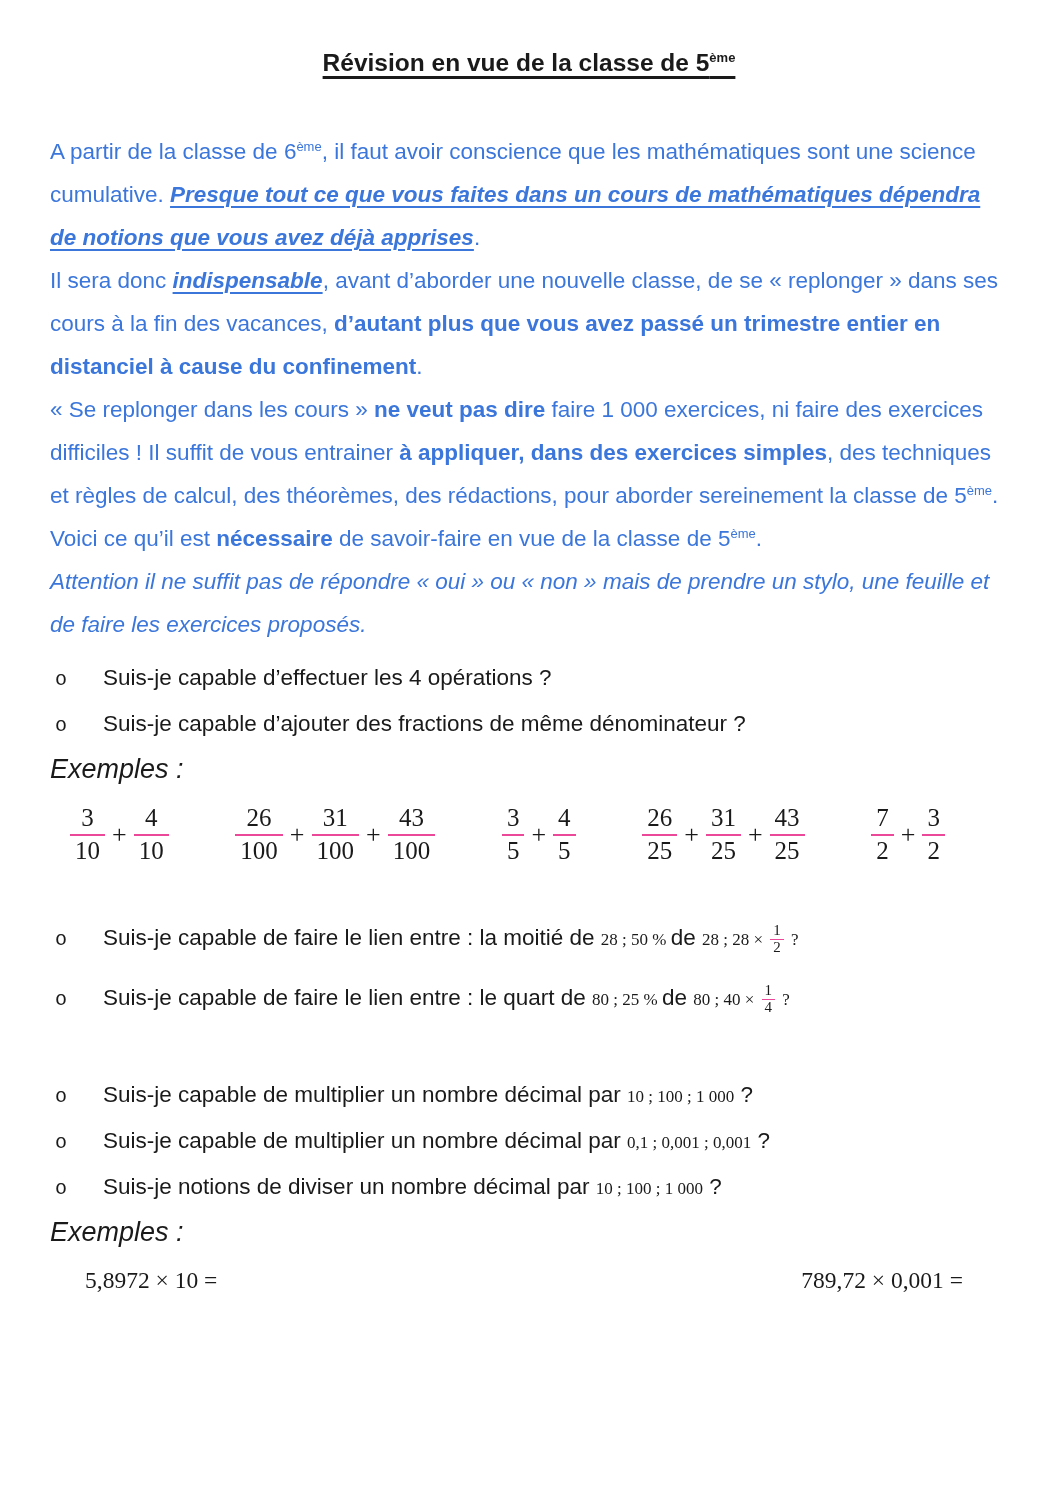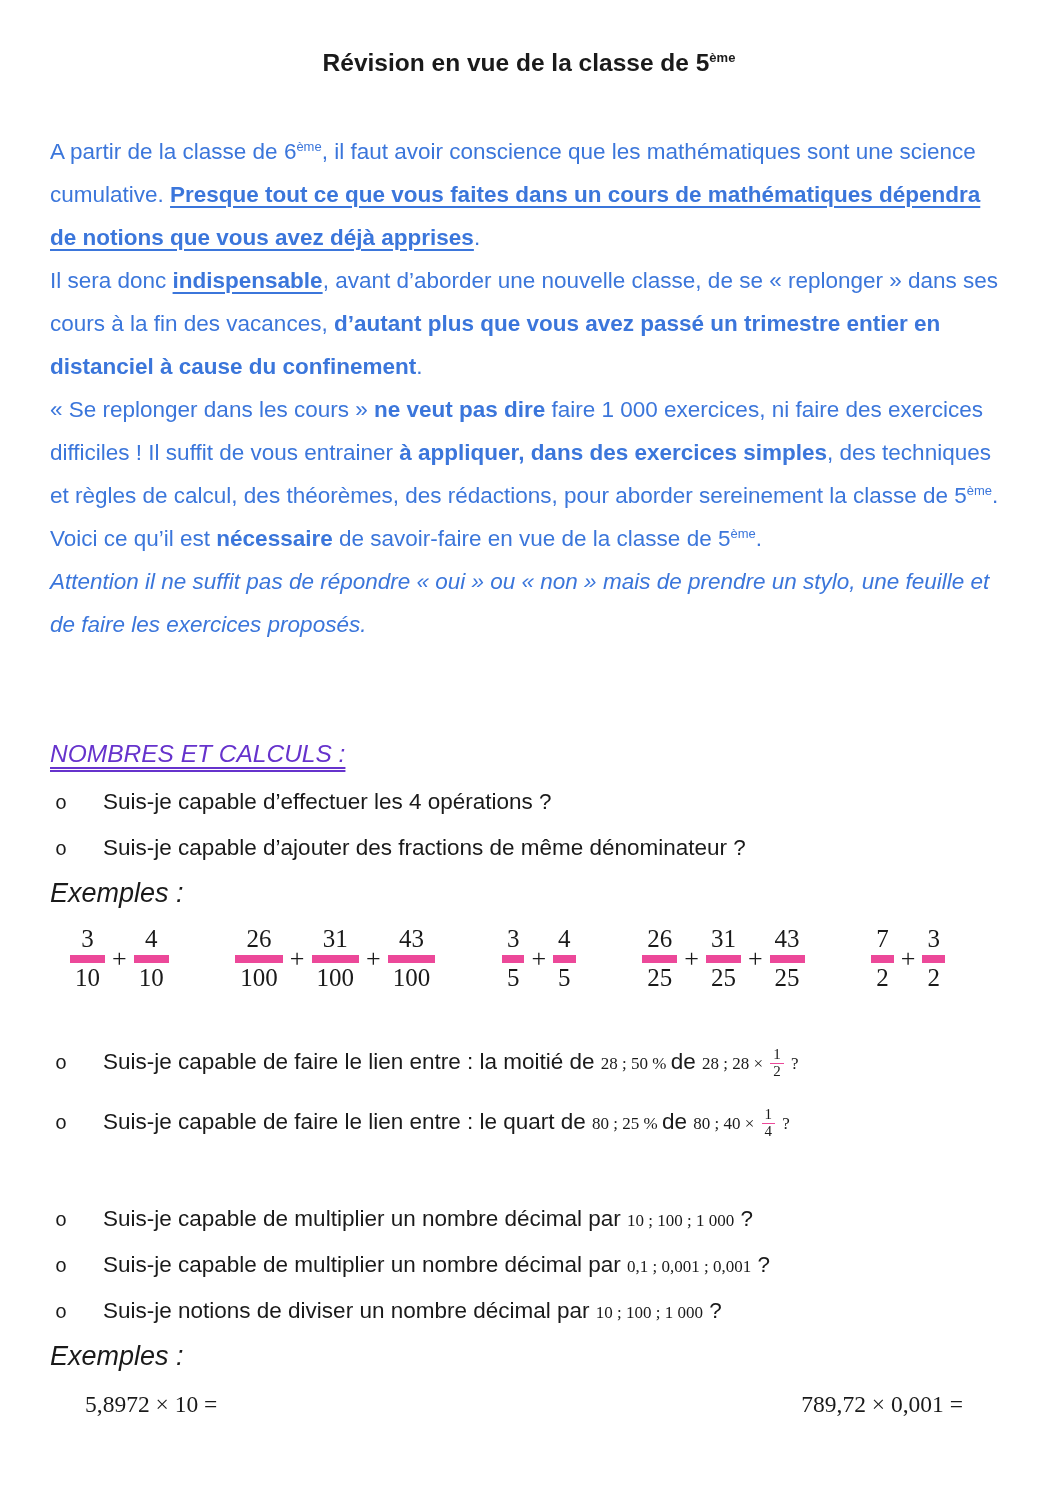--- a/index.html
+++ b/index.html
@@ -21,34 +21,35 @@
   
   .title {
     margin: 46px 0 0 0;
     text-align: center;
     font-size: 24.5px;
     line-height: 34px;
     font-weight: bold;
     color: var(--text-black, #1a1a1a);
   }
   .title .title-inner {
+    text-decoration: underline;
     text-decoration-thickness: 2.5px;
     text-underline-offset: 5px;
   }
   
   .intro { margin-top: 50px; }
   .intro p {
     margin: 0;
     font-size: 22.5px;
     line-height: 43px;
     color: var(--body-blue, #3b76db);
   }
   
   .b { font-weight: bold; }
-  .u { text-decoration: underline; text-decoration-thickness: 2px; text-underline-offset: 4px; }
+  .u { text-decoration: underline; text-decoration-thickness: 2px; text-underline-offset: 4px; font-style: italic; }
   .i { font-style: italic; }
   .m { font-family: "Liberation Serif", serif; font-size: 17px; }
   sup { font-size: 13px; line-height: 0; }
   
   .section-heading {
     margin: 92px 0 0 0;
     font-size: 24.5px;
     line-height: 32px;
     font-weight: normal;
     font-style: italic;
@@ -100,21 +101,21 @@
     display: inline-flex;
     flex-direction: column;
     align-items: center;
     vertical-align: middle;
     font-family: "Liberation Serif", serif;
     line-height: 1.15;
     color: var(--text-black, #1a1a1a);
   }
   .fractions-row .frac { font-size: 25px; }
   .frac .num { padding: 0 5px 1px 5px; }
-  .frac .den { border-top: 8px solid #ec4899; padding: 1px 5px 0 5px; }
+  .frac .den { border-top: 2px solid #ec4899; padding: 1px 5px 0 5px; }
   .frac-op {
     font-family: "Liberation Serif", serif;
     font-size: 26px;
     margin: 0 7px;
   }
   .bullet .frac { font-size: 15px; line-height: 1.05; margin: 0 3px; }
   .bullet .frac .den { border-top-width: 1.5px; padding: 0 3px; }
   .bullet .frac .num { padding: 0 3px; }
   
   .ops-row {
@@ -136,21 +137,20 @@
   <h1 class="title"><span class="title-inner"><span>Révision en vue de la classe de 5</span><sup>ème</sup></span></h1>
 
   <div class="intro">
     <p><span>A partir de la classe de 6</span><sup>ème</sup><span>, il faut avoir conscience que les mathématiques sont une science cumulative. </span><span class="b u">Presque tout ce que vous faites dans un cours de mathématiques dépendra de notions que vous avez déjà apprises</span><span>.</span></p>
     <p><span>Il sera donc </span><span class="b u">indispensable</span><span>, avant d’aborder une nouvelle classe, de se « replonger » dans ses cours à la fin des vacances, </span><span class="b">d’autant plus que vous avez passé un trimestre entier en distanciel à cause du confinement</span><span>.</span></p>
     <p><span>« Se replonger dans les cours » </span><span class="b">ne veut pas dire</span><span> faire 1 000 exercices, ni faire des exercices difficiles ! Il suffit de vous entrainer </span><span class="b">à appliquer, dans des exercices simples</span><span>, des techniques et règles de calcul, des théorèmes, des rédactions, pour aborder sereinement la classe de 5</span><sup>ème</sup><span>.</span></p>
     <p><span>Voici ce qu’il est </span><span class="b">nécessaire</span><span> de savoir-faire en vue de la classe de 5</span><sup>ème</sup><span>.</span></p>
     <p><span class="i">Attention il ne suffit pas de répondre « oui » ou « non » mais de prendre un stylo, une feuille et de faire les exercices proposés.</span></p>
   </div>
 
-  <h2 class="section-heading">NOMBRES ET CALCULS :</h2>
 
   <div class="bullets-a">
     <div class="bullet">
       <span class="marker">o</span>
       <span class="content"><span>Suis-je capable d’effectuer les 4 opérations ?</span></span>
     </div>
     <div class="bullet">
       <span class="marker">o</span>
       <span class="content"><span>Suis-je capable d’ajouter des fractions de même dénominateur ?</span></span>
     </div>

